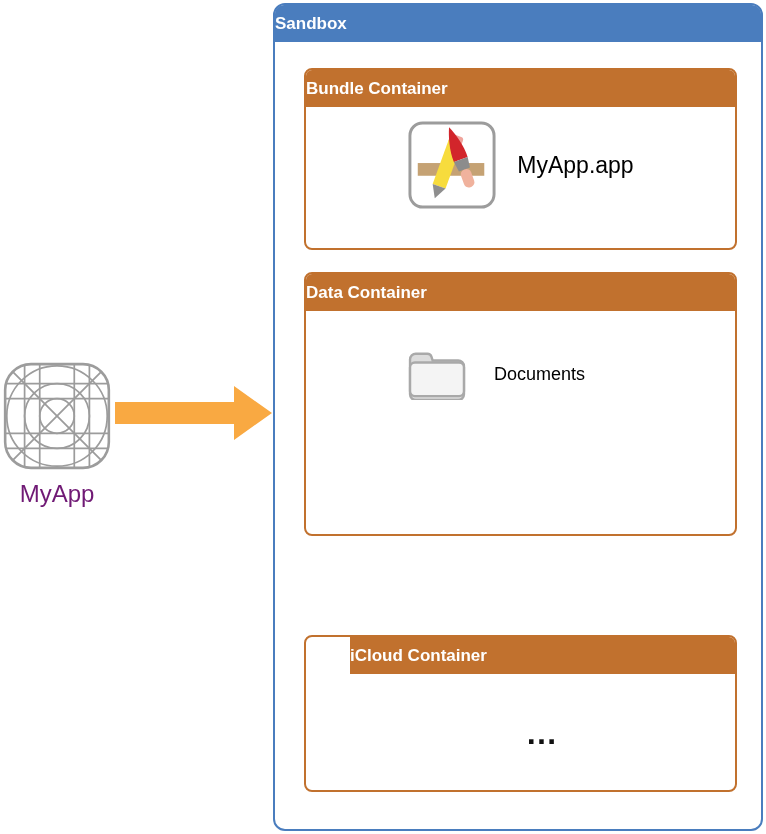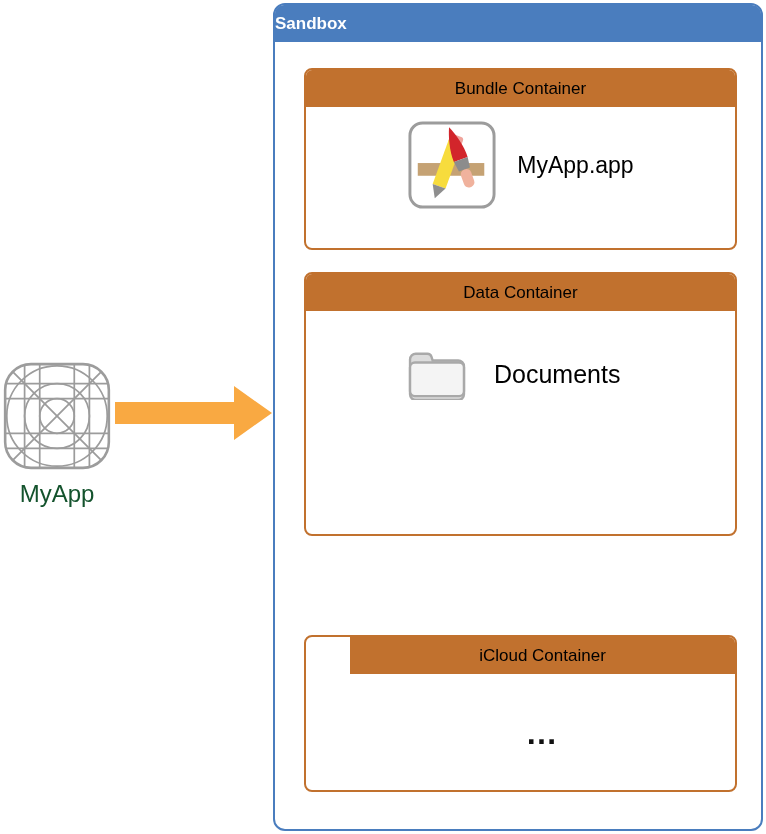--- a/index.html
+++ b/index.html
@@ -4,41 +4,41 @@
 <style>
   html,body{margin:0;padding:0;background:#ffffff;}
   .stage{
     position:relative;width:766px;height:834px;background:#ffffff;overflow:hidden;
     font-family:"Liberation Sans", sans-serif;color:#000;
   }
   
   .app-source{position:absolute;left:0;top:362px;width:114px;}
   .app-grid{position:absolute;left:3px;top:0;}
   .app-label{position:absolute;left:0;top:118px;width:114px;text-align:center;
-    font-size:24px;color:#14532d;}
+    font-size:24px;color:#701a75;}
   
   .arrow{position:absolute;left:115px;top:384px;}
   
   .sandbox{position:absolute;left:273px;top:3px;width:490px;height:828px;
     box-sizing:border-box;border:2px solid #4A7DBE;border-radius:12px;background:#fff;}
   .sandbox-header{height:37px;line-height:37px;background:#4A7DBE;color:#fff;
     font-size:17px;font-weight:bold;text-align:left;border-radius:9px 9px 0 0;}
   
   .inner-box{position:absolute;left:29px;width:433px;box-sizing:border-box;
     border:2px solid #C1712E;border-radius:8px;background:#fff;overflow:hidden;}
-  .inner-header{height:37px;line-height:37px;background:#C1712E;color:#000000;
-    font-size:17px;font-weight:normal;text-align:center;}
+  .inner-header{height:37px;line-height:37px;background:#C1712E;color:#ffffff;
+    font-size:17px;font-weight:bold;}
   .box-bundle{top:63px;height:182px;}
   .box-data{top:267px;height:264px;}
   .box-icloud{top:630px;height:157px;padding-left:44px;}
   .bundle-body{height:116px;display:flex;align-items:center;justify-content:center;gap:20px;}
   .bundle-label{font-size:23px;}
   .folder-list{padding-top:13px;}
   .folder-row{display:flex;align-items:center;gap:26px;margin-left:100px;margin-top:24px;}
-  .folder-label{font-size:25px;}
+  .folder-label{font-size:18px;}
   .icloud-body{height:118px;display:flex;align-items:center;justify-content:center;}
   .ellipsis{font-size:32px;font-weight:bold;letter-spacing:2px;color:#111;}
 </style>
 </head>
 <body>
 
 <div class="stage">
 
   <div class="app-source">
     <svg class="app-grid" width="108" height="108" viewBox="0 0 100 100">

